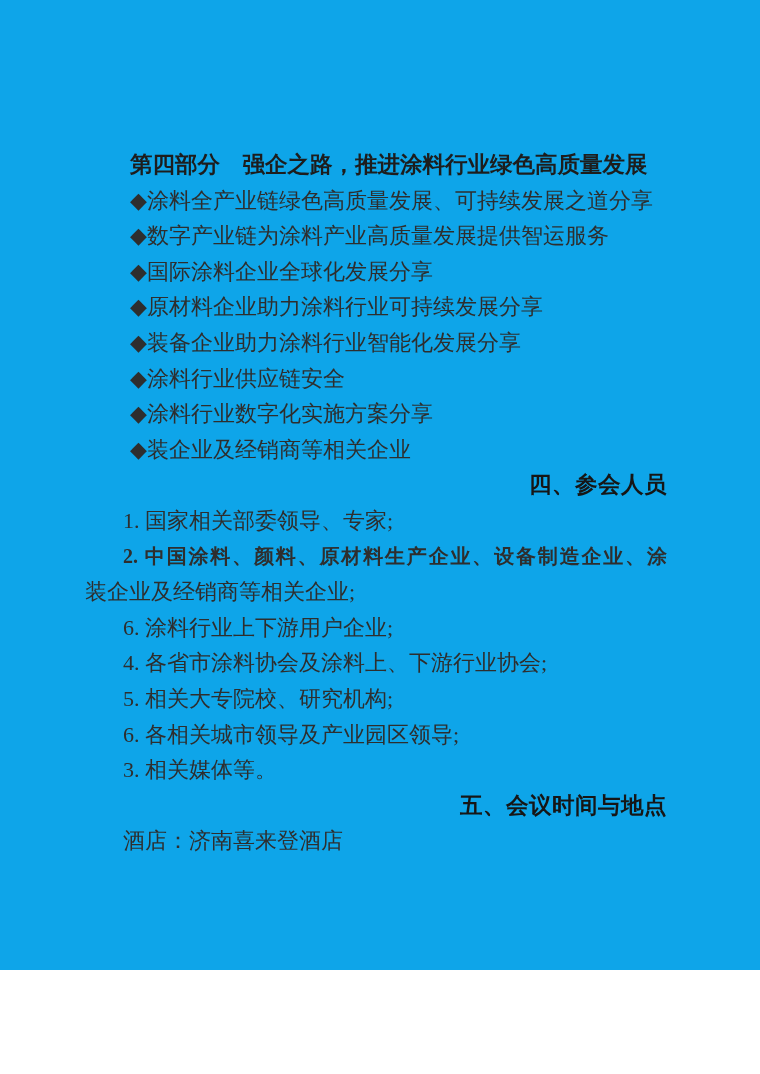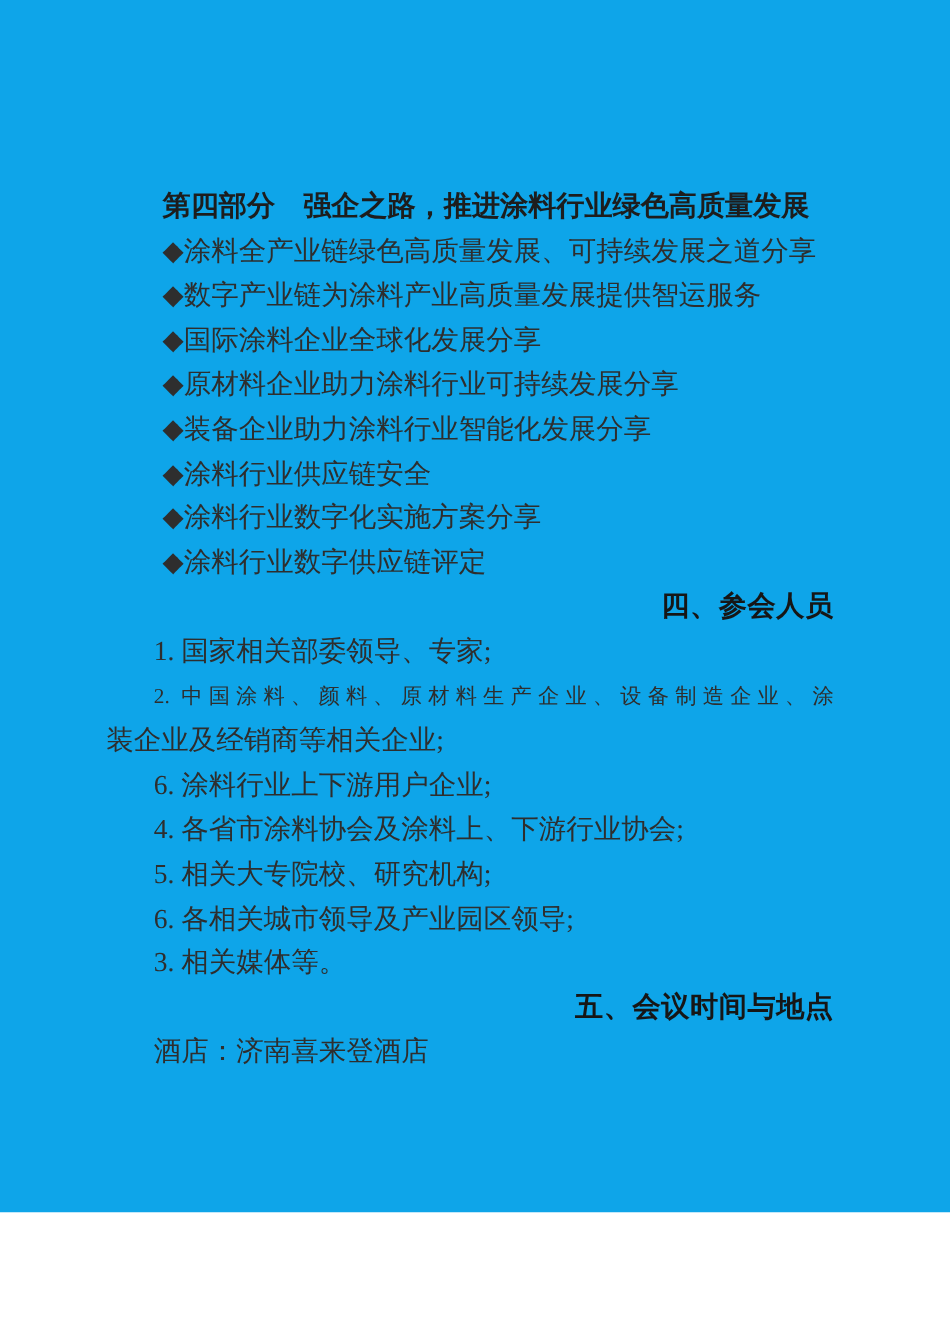--- a/index.html
+++ b/index.html
@@ -52,21 +52,22 @@
   }
   .cont {
     text-indent: 0;
     font-family: Liberation Serif, serif;
   }
   .justify {
     white-space: normal;
     text-align: justify;
     text-align-last: justify;
     text-justify: inter-character;
-    font-size: 17px;
+    font-size: 20px;
+    font-weight: bold;
   }
   .footer {
     position: absolute;
     left: 117px;
     top: 971px;
     font-size: 18px;
     line-height: 18px;
     color: #454545;
     letter-spacing: 3px;
     font-family: "Liberation Serif", "DejaVu Serif", serif;
@@ -78,21 +79,21 @@
 <div class="page">
   <div class="textblock">
     <div class="line part-heading">第四部分　强企之路，推进涂料行业绿色高质量发展</div>
     <div class="line bullet">◆涂料全产业链绿色高质量发展、可持续发展之道分享</div>
     <div class="line bullet">◆数字产业链为涂料产业高质量发展提供智运服务</div>
     <div class="line bullet">◆国际涂料企业全球化发展分享</div>
     <div class="line bullet">◆原材料企业助力涂料行业可持续发展分享</div>
     <div class="line bullet">◆装备企业助力涂料行业智能化发展分享</div>
     <div class="line bullet">◆涂料行业供应链安全</div>
     <div class="line bullet">◆涂料行业数字化实施方案分享</div>
-    <div class="line bullet">◆涂料行业数字供应链评定</div>
+    <div class="line bullet">◆装企业及经销商等相关企业</div>
     <div class="line sec-heading">四、参会人员</div>
     <div class="line num">1. 国家相关部委领导、专家;</div>
     <div class="line num justify">2. 中国涂料、颜料、原材料生产企业、设备制造企业、涂</div>
     <div class="line cont">装企业及经销商等相关企业;</div>
     <div class="line num">6. 涂料行业上下游用户企业;</div>
     <div class="line num">4. 各省市涂料协会及涂料上、下游行业协会;</div>
     <div class="line num">5. 相关大专院校、研究机构;</div>
     <div class="line num">6. 各相关城市领导及产业园区领导;</div>
     <div class="line num">3. 相关媒体等。</div>
     <div class="line sec-heading">五、会议时间与地点</div>

